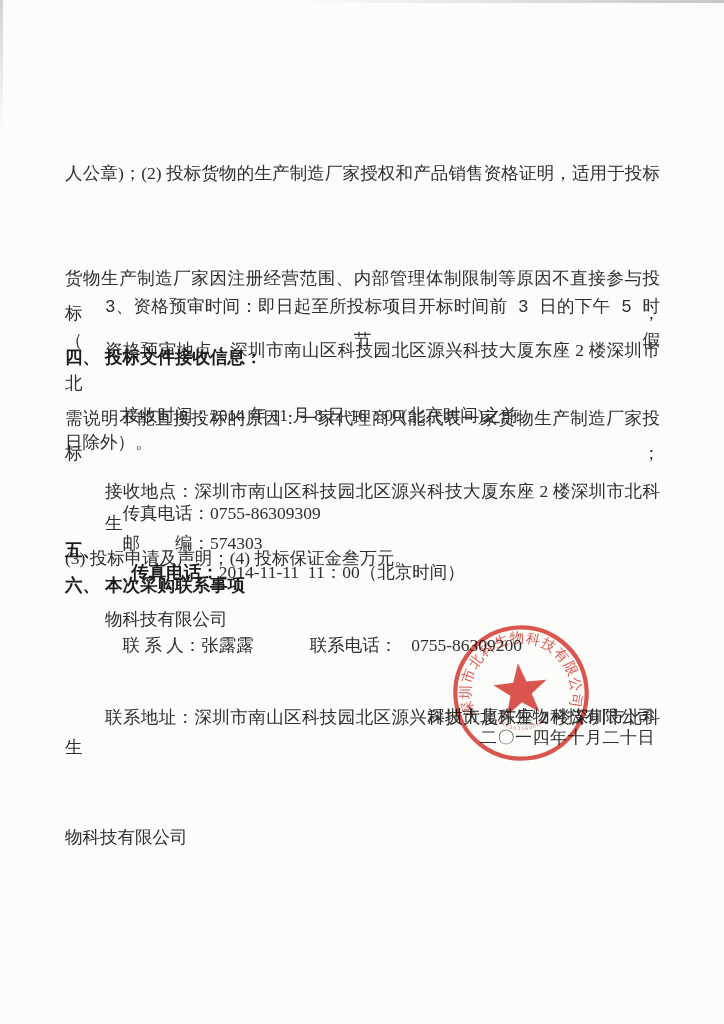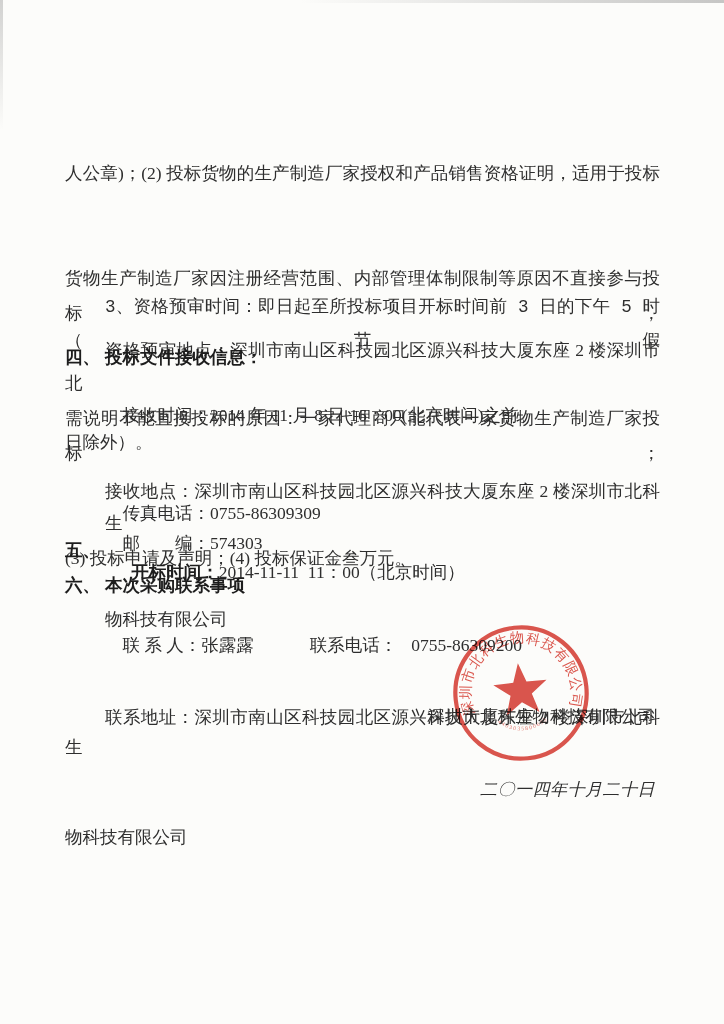--- a/index.html
+++ b/index.html
@@ -82,40 +82,40 @@
     <span>传真电话：0755-86309309</span>
   </div>
 
   <div class="blk single off40" style="top:511px;">
     <span>邮　　编：574303</span>
   </div>
 
   <div class="blk single hdr" style="top:540px;">
     <span class="num bold">五、</span>
     <span>
-      <span class="bold">开标时间：</span><span>2014-11-11  11：00（北京时间）</span>
+      <span class="bold">传真电话：</span><span>2014-11-11  11：00（北京时间）</span>
     </span>
   </div>
 
   <div class="blk single hdr bold" style="top:575px;">
     <span class="num">六、</span>
     <span>本次采购联系事项</span>
   </div>
 
   <div class="blk single off40" style="top:613px;">
     <span>联 系 人：</span><span>张露露</span><span class="phone-label">联系电话：</span><span class="phone-value">0755-86309200</span>
   </div>
 
   <div class="blk lh30" style="top:642px;">
     <span class="line just ind">联系地址：深圳市南山区科技园北区源兴科技大厦东座 2 楼深圳市北科生</span>
     <span class="line">物科技有限公司</span>
   </div>
 
   <div class="footer-line" style="top:705px;">深圳市北科生物科技有限公司</div>
-  <div class="footer-line" style="top:778px;font-style:italic;">二〇一四年十月二十日</div>
+  <div class="footer-line" style="top:726px;">二〇一四年十月二十日</div>
 
   <svg class="seal" viewBox="0 0 160 160">
     <defs>
       <path id="sealArc" d="M 29.3 98.5 A 54 54 0 1 1 130.7 98.5" fill="none"></path>
       <path id="sealSerialArc" d="M 49.4 105.7 A 40 40 0 0 0 110.6 105.7" fill="none"></path>
     </defs>
     <circle cx="80" cy="80" r="70" fill="none" stroke-width="4.5" style="stroke:var(--seal-color,#d73a30)"></circle>
     <path d="M80,48 L87.1,68.3 L108.5,68.7 L91.4,81.7 L97.6,102.3 L80,90 L62.4,102.3 L68.6,81.7 L51.5,68.7 L72.9,68.3 Z" style="fill:var(--seal-color,#d73a30)"></path>
     <text font-size="15" letter-spacing="1" style="fill:var(--seal-color,#d73a30)">
       <textPath href="#sealArc" startOffset="2">深圳市北科生物科技有限公司</textPath>

